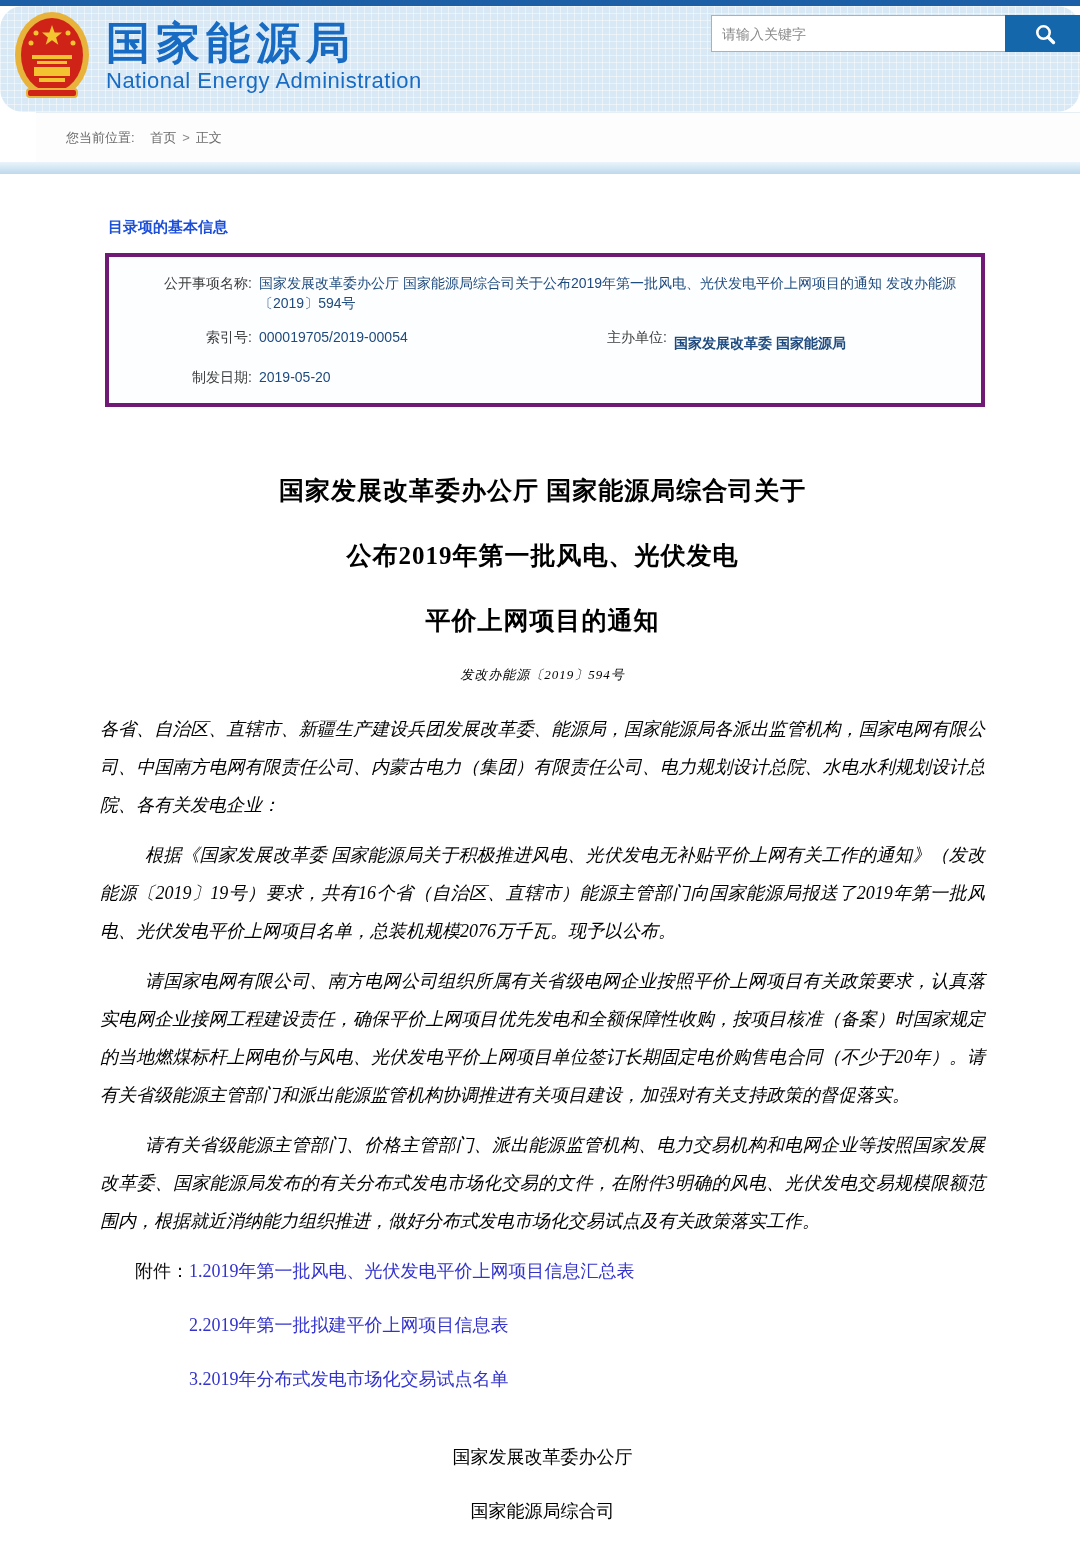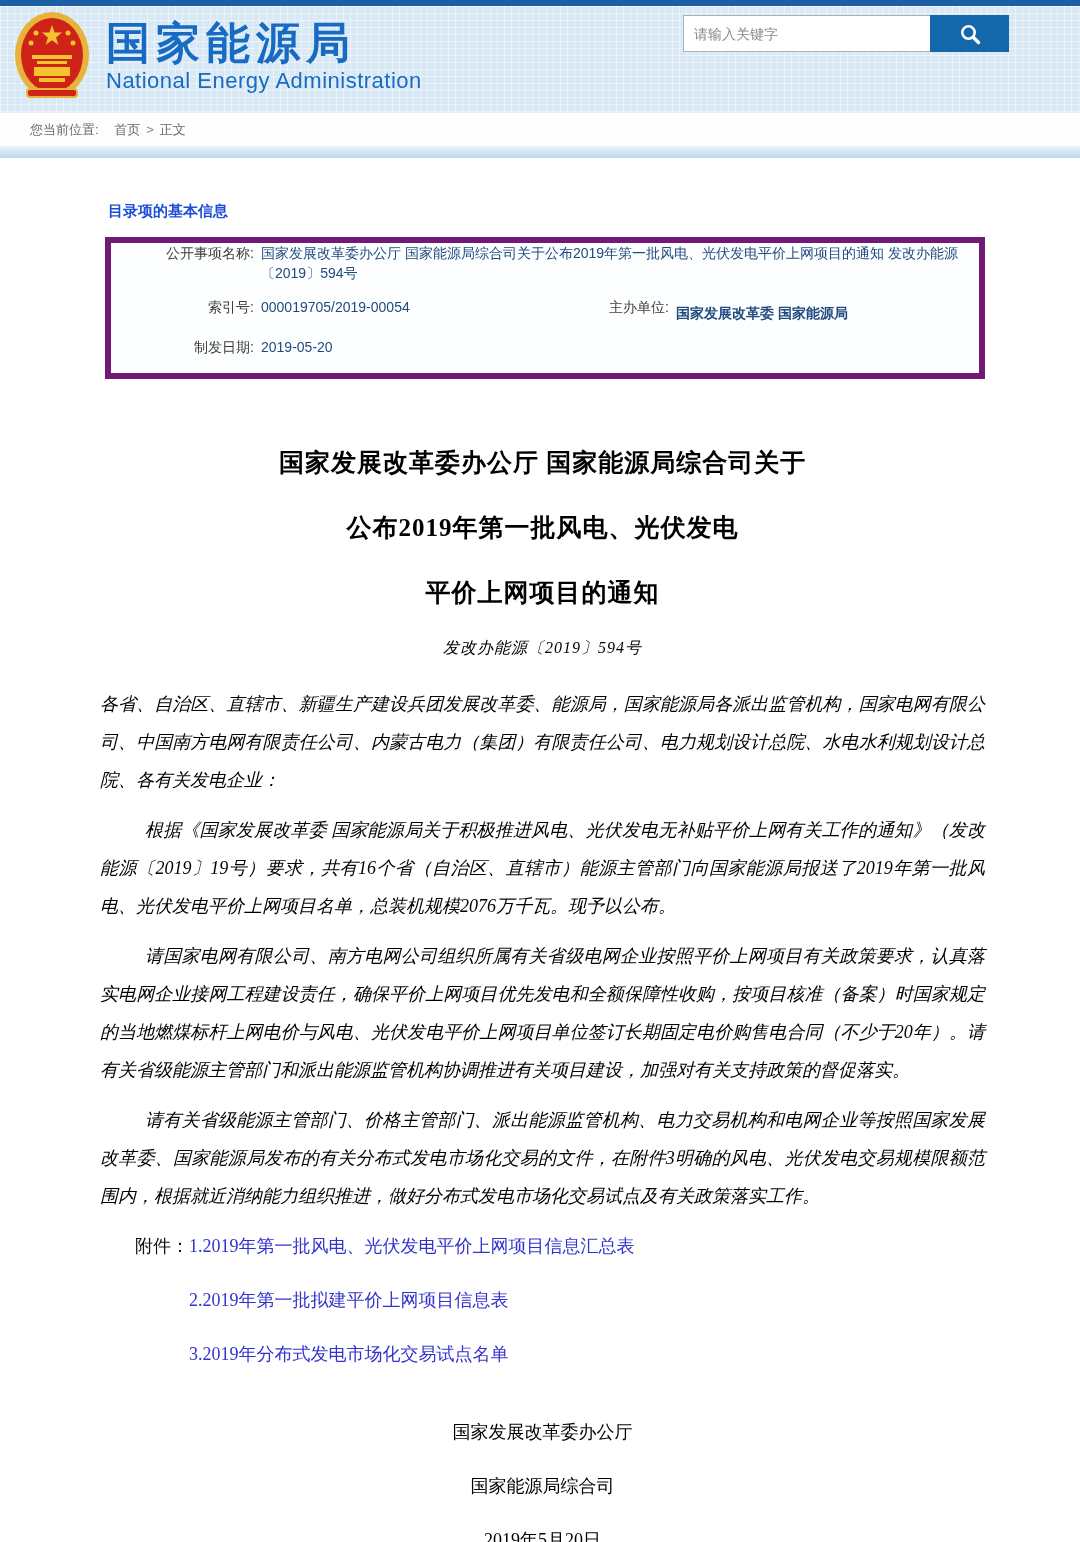--- a/index.html
+++ b/index.html
@@ -15,90 +15,92 @@
   .top-strip { height: 6px; background: #1d5fa6; }
 
   
   .header {
     position: relative;
     height: 106px;
     background-color: #d9e8f5;
     background-image:
       repeating-linear-gradient(0deg,  rgba(255,255,255,.45) 0 1px, transparent 1px 7px),
       repeating-linear-gradient(90deg, rgba(255,255,255,.45) 0 1px, transparent 1px 7px);
+    border-radius: 23px;
   }
   .logo-block { position:absolute; left:12px; top:4px; display:flex; align-items:flex-start; cursor:pointer; }
   .emblem { width:80px; height:96px; }
   .site-title { margin-left:14px; padding-top:8px; }
   .site-title-cn {
     font-size: 44px; font-weight: bold; color: #176bc2;
     letter-spacing: 6px; line-height: 50px;
     font-family: "Liberation Sans", sans-serif;
   }
   .site-title-en {
     font-size: 22px; font-weight: normal; color: #176bc2; line-height: 26px; letter-spacing: 0.5px;
   }
   .search-wrap { position:absolute; left:683px; top:9px; display:flex; }
   .search-input {
-    width: 247px; height: 37px;
+    width: 294px; height: 37px;
     border: 1px solid #b0b0b0; border-right: none;
     padding: 0 10px; font-size: 14px; color:#444;
-    background: #fff; outline: none;
+    background: #fff; outline: none; margin-left: 28px;
   }
   .search-input::placeholder { color:#8a8a8a; }
   .search-btn {
     width: 79px; height: 37px; border: none; cursor: pointer;
     background: #1467ab; display:flex; align-items:center; justify-content:center;
   }
   .nav-row {
     position:absolute; right:68px; top:62px;
     display:flex; gap: 21px;
     font-size: 19px; font-weight: bold; color: #134f8c; white-space: nowrap;
   }
   .nav-item { cursor: pointer; }
 
   
   .crumb-bar {
-    height: 34px; background: #fdfdfd;
+    height: 50px; background: #fdfdfd;
     display:flex; align-items:center;
     padding-left: 30px; font-size: 13px; color: #6b6b6b;
     border-top: 1px solid #e7eef4;
+    margin-left: 36px;
   }
   .crumb-bar a { color:#6b6b6b; text-decoration:none; cursor:pointer; }
   .crumb-sep { margin: 0 6px; color:#8a8a8a; }
   .blue-bar { height: 12px; background: linear-gradient(#eaf4fb, #bed9ec); }
 
   
   .content { padding: 0 95px 0 100px; }
 
   .catalog-heading {
     margin-top: 44px; margin-left: 8px;
     font-size: 15px; font-weight: bold; color: #1d4ed8;
   }
   .info-box {
     margin-top: 16px; margin-left: 5px;
-    border: 6px solid #701a75; background: #fcfeff;
-    padding: 0 10px 16px 0;
+    border: 4px solid #701a75; background: #fcfeff;
+    padding: 16px 10px 16px 0;
     font-size: 14px;
   }
   .info-row { display:flex; align-items:flex-start; margin-top: 14px; }
   .info-row:first-child { margin-top: 0; }
   .info-label { width: 150px; flex: 0 0 150px; text-align: right; color:#3d3d3d; padding-right: 7px; line-height: 20px; }
   .info-value { color: #1f4a7d; line-height: 20px; }
   .info-value.wide { flex: 1; }
   .info-value.fixed { width: 285px; flex: 0 0 285px; }
   .info-label.second { width: 130px; flex: 0 0 130px; }
   .info-value.bold { font-weight: bold; margin-top: 6px; }
 
   
   .doc-title { margin-top: 68px; text-align: center; font-family: "Liberation Serif","DejaVu Serif",serif; }
   .doc-title-line { font-size: 25px; font-weight: bold; line-height: 32px; margin-bottom: 33px; letter-spacing: 1px; }
   .doc-number {
     text-align:center; font-family: "Liberation Serif","DejaVu Serif",serif;
-    font-style: italic; font-size: 16px; margin-top: -4px; margin-bottom: 26px; letter-spacing: 1px;
+    font-style: italic; font-size: 13px; margin-top: -4px; margin-bottom: 26px; letter-spacing: 1px;
   }
   .doc-body { font-family: "Liberation Serif","DejaVu Serif",serif; font-size: 18px; line-height: 38px; text-align: justify; }
   .para { margin-bottom: 12px; font-style: italic; }
   .para.indent { text-indent: 2.5em; }
 
   .attach { margin-top: 10px; margin-left: 35px; font-family: "Liberation Serif","DejaVu Serif",serif; font-size: 18px; }
   .attach-line { line-height: 38px; margin-bottom: 16px; }
   .attach-line.follow { margin-left: 54px; }
   .attach-label { color:#111; }
   .attach-link { color: #3333cc; text-decoration: none; cursor: pointer; }

